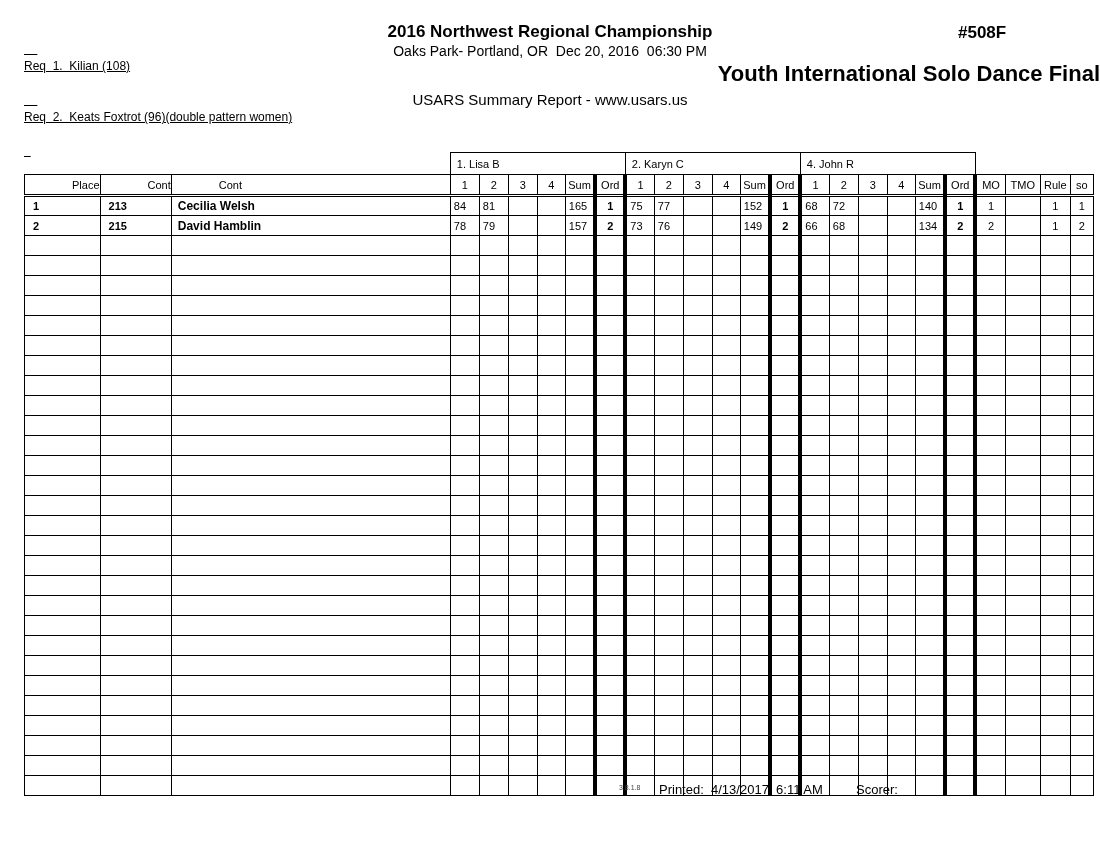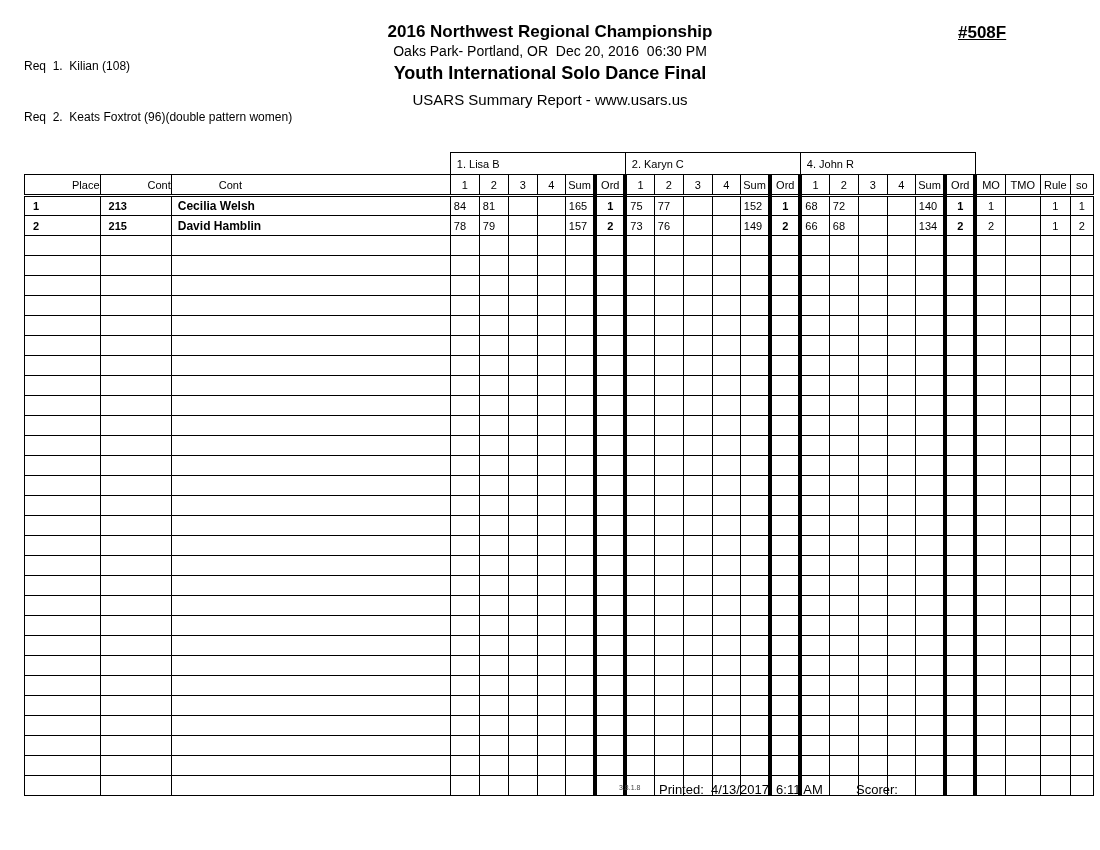--- a/index.html
+++ b/index.html
@@ -5,27 +5,27 @@
   * { margin:0; padding:0; box-sizing:border-box; }
   html,body { background:#fff; }
   body {
     width:1100px; height:850px; position:relative;
     font-family:"Liberation Sans", sans-serif; color:#000;
     overflow:hidden;
   }
   .page { position:absolute; inset:0; background:#fff; }
 
   
-  .req-block { position:absolute; left:24px; top:24px; font-size:12px; line-height:17px; white-space:pre; }
+  .req-block { position:absolute; left:24px; top:24px; font-size:12px; line-height:17px; white-space:pre;text-decoration:underline; }
   .title-block { position:absolute; left:0; top:22px; width:1100px; text-align:center; }
   .title1 { font-size:17px; font-weight:bold; line-height:20px; }
   .sub1   { font-size:14px; line-height:18px; white-space:pre; }
-  .title2 { font-size:18px; font-weight:bold; line-height:23px; margin-top:2px; }
+  .title2 { font-size:22px; font-weight:bold; line-height:23px; margin-top:2px;text-align:right; }
   .sub2   { font-size:15px; line-height:19px; margin-top:5px; }
-  .report-number { position:absolute; left:958px; top:23px; font-size:17px; font-weight:bold;text-decoration:underline; }
+  .report-number { position:absolute; left:958px; top:23px; font-size:17px; font-weight:bold; }
 
   
   table.score { position:absolute; left:24px; top:152px; border-collapse:collapse; table-layout:fixed; }
   table.score td {
     border:1px solid #000; height:20px; font-size:11px;
     padding:0 0 0 3px; overflow:hidden; vertical-align:middle; white-space:nowrap;
   }
   tr.judge-row td { height:22px; }
   tr.header-row td { height:21px; border-bottom:3px double #000;padding-left:47px; }
   .nob { border:none !important; }

